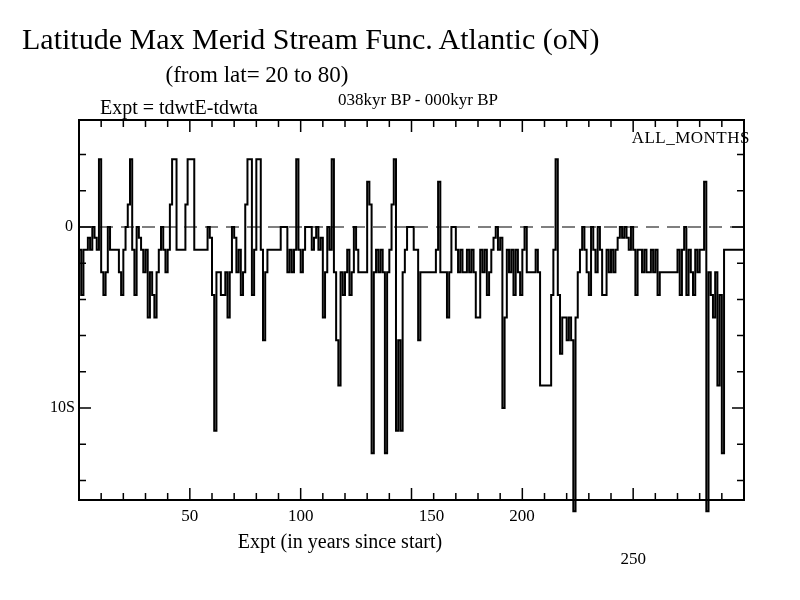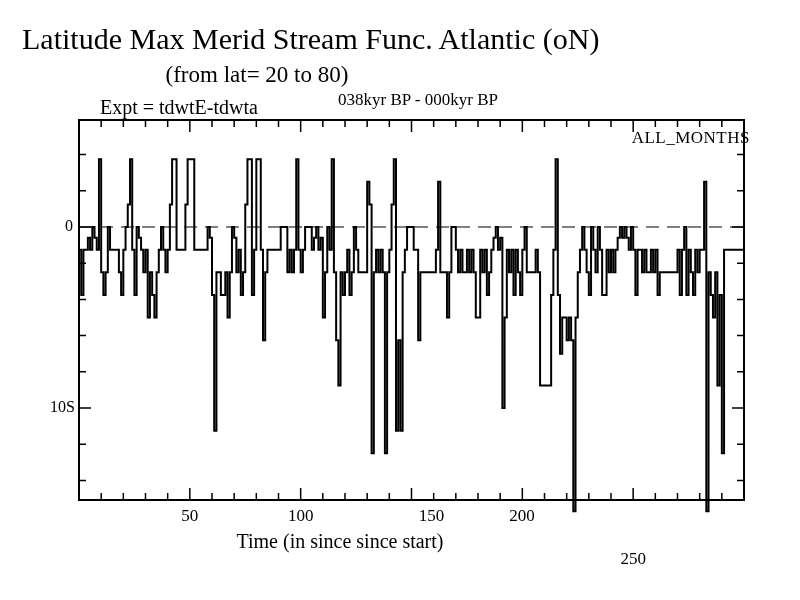--- a/index.html
+++ b/index.html
@@ -28,19 +28,19 @@
 <div class="abs ylab0">0</div>
 <div class="abs ylab10">10S</div>
 
 <svg id="plot-svg" width="800" height="600">
     <rect x="79" y="120" width="665" height="380" fill="none" stroke="#000" stroke-width="2"></rect>
     <path d="M101.16666666666667,500V493M101.16666666666667,120V127M123.33333333333334,500V493M123.33333333333334,120V127M145.5,500V493M145.5,120V127M167.66666666666669,500V493M167.66666666666669,120V127M189.83333333333331,500V488M189.83333333333331,120V132M212,500V493M212,120V127M234.16666666666666,500V493M234.16666666666666,120V127M256.33333333333337,500V493M256.33333333333337,120V127M278.5,500V493M278.5,120V127M300.66666666666663,500V488M300.66666666666663,120V132M322.83333333333337,500V493M322.83333333333337,120V127M345,500V493M345,120V127M367.1666666666667,500V493M367.1666666666667,120V127M389.3333333333333,500V493M389.3333333333333,120V127M411.5,500V488M411.5,120V132M433.6666666666667,500V493M433.6666666666667,120V127M455.8333333333333,500V493M455.8333333333333,120V127M478,500V493M478,120V127M500.1666666666667,500V493M500.1666666666667,120V127M522.3333333333333,500V488M522.3333333333333,120V132M544.5,500V493M544.5,120V127M566.6666666666667,500V493M566.6666666666667,120V127M588.8333333333333,500V493M588.8333333333333,120V127M611,500V493M611,120V127M633.1666666666666,500V488M633.1666666666666,120V132M655.3333333333334,500V493M655.3333333333334,120V127M677.5,500V493M677.5,120V127M699.6666666666666,500V493M699.6666666666666,120V127M721.8333333333334,500V493M721.8333333333334,120V127M79,154.6H86M744,154.6H737M79,190.8H86M744,190.8H737M79,227H91M744,227H732M79,263.2H86M744,263.2H737M79,299.4H86M744,299.4H737M79,335.6H86M744,335.6H737M79,371.8H86M744,371.8H737M79,408H91M744,408H732M79,444.20000000000005H86M744,444.20000000000005H737M79,480.40000000000003H86M744,480.40000000000003H737" stroke="#000" stroke-width="1.5" fill="none"></path>
     <line x1="79" y1="227" x2="744" y2="227" stroke="#000" stroke-width="1.2" stroke-dasharray="13 8"></line>
     <path d="M79,249.625H81.21666666666667V294.875H83.43333333333334V249.625H85.65V249.625H87.86666666666667V237.86H90.08333333333333V249.625H92.3V227H94.51666666666667V237.86H96.73333333333333V249.625H98.95V159.125H101.16666666666667V272.25H103.38333333333333V294.875H105.6V272.25H107.81666666666666V227H110.03333333333333V249.625H112.25V249.625H114.46666666666667V249.625H116.68333333333334V249.625H118.9V272.25H121.11666666666667V294.875H123.33333333333334V249.625H125.55V227H127.76666666666667V204.375H129.98333333333335V159.125H132.2V249.625H134.41666666666666V294.875H136.63333333333333V227H138.85V237.86H141.06666666666666V249.625H143.28333333333333V272.25H145.5V249.625H147.71666666666667V317.5H149.93333333333334V272.25H152.15V294.875H154.36666666666667V317.5H156.58333333333331V272.25H158.8V249.625H161.01666666666665V227H163.23333333333335V249.625H165.45V272.25H167.66666666666669V249.625H169.88333333333333V204.375H172.1V159.125H174.31666666666666V159.125H176.53333333333333V249.625H178.75V249.625H180.96666666666667V249.625H183.18333333333334V249.625H185.4V204.375H187.61666666666667V159.125H189.83333333333331V159.125H192.05V159.125H194.26666666666665V249.625H196.48333333333335V249.625H198.7V249.625H200.91666666666669V249.625H203.13333333333333V249.625H205.35V249.625H207.56666666666666V227H209.78333333333333V237.86H212V294.875H214.21666666666667V430.625H216.43333333333334V272.25H218.65V272.25H220.86666666666667V294.875H223.08333333333334V294.875H225.3V272.25H227.51666666666668V317.5H229.73333333333332V272.25H231.95V227H234.16666666666666V237.86H236.38333333333333V272.25H238.6V249.625H240.81666666666666V294.875H243.03333333333333V272.25H245.25V204.375H247.46666666666667V159.125H249.68333333333334V159.125H251.9V294.875H254.11666666666667V249.625H256.33333333333337V159.125H258.55V159.125H260.76666666666665V249.625H262.98333333333335V340.125H265.2V272.25H267.41666666666663V249.625H269.6333333333333V249.625H271.85V249.625H274.06666666666666V249.625H276.2833333333333V249.625H278.5V249.625H280.7166666666667V227H282.93333333333334V227H285.15V227H287.3666666666667V272.25H289.58333333333337V249.625H291.8V272.25H294.01666666666665V249.625H296.23333333333335V159.125H298.45V249.625H300.66666666666663V272.25H302.8833333333333V249.625H305.1V227H307.31666666666666V227H309.5333333333333V227H311.75V249.625H313.9666666666667V237.86H316.18333333333334V227H318.4V249.625H320.6166666666667V237.86H322.83333333333337V317.5H325.05V272.25H327.26666666666665V227H329.48333333333335V249.625H331.7V159.125H333.91666666666663V272.25H336.1333333333333V340.125H338.35V385.375H340.56666666666666V272.25H342.78333333333336V294.875H345V272.25H347.21666666666664V249.625H349.43333333333334V294.875H351.65V272.25H353.8666666666667V227H356.0833333333333V249.625H358.3V272.25H360.51666666666665V272.25H362.73333333333335V272.25H364.95V272.25H367.1666666666667V181.75H369.3833333333333V204.375H371.6V453.25H373.81666666666666V272.25H376.03333333333336V249.625H378.25V272.25H380.46666666666664V249.625H382.68333333333334V272.25H384.9V453.25H387.1166666666667V272.25H389.3333333333333V249.625H391.55V204.375H393.76666666666665V159.125H395.98333333333335V430.625H398.2V340.125H400.4166666666667V430.625H402.6333333333333V272.25H404.85V249.625H407.06666666666666V227H409.28333333333336V227H411.5V227H413.71666666666664V249.625H415.93333333333334V249.625H418.15V340.125H420.3666666666667V272.25H422.5833333333333V272.25H424.8V272.25H427.01666666666665V272.25H429.23333333333335V272.25H431.45V272.25H433.6666666666667V272.25H435.8833333333333V249.625H438.1V181.75H440.31666666666666V272.25H442.53333333333336V272.25H444.75V272.25H446.96666666666664V317.5H449.18333333333334V272.25H451.4V227H453.6166666666667V227H455.8333333333333V249.625H458.05V272.25H460.26666666666665V249.625H462.48333333333335V272.25H464.7V272.25H466.9166666666667V249.625H469.1333333333333V272.25H471.35V249.625H473.56666666666666V272.25H475.78333333333336V317.5H478V317.5H480.21666666666664V249.625H482.43333333333334V272.25H484.65V249.625H486.8666666666667V294.875H489.0833333333333V272.25H491.3V249.625H493.51666666666665V237.86H495.73333333333335V227H497.95V249.625H500.1666666666667V237.86H502.3833333333333V408H504.6V317.5H506.81666666666666V249.625H509.03333333333336V272.25H511.25V249.625H513.4666666666667V294.875H515.6833333333334V249.625H517.9V272.25H520.1166666666667V294.875H522.3333333333333V249.625H524.55V227H526.7666666666667V272.25H528.9833333333333V272.25H531.2V272.25H533.4166666666667V272.25H535.6333333333333V249.625H537.85V272.25H540.0666666666666V385.375H542.2833333333333V385.375H544.5V385.375H546.7166666666667V385.375H548.9333333333334V385.375H551.15V294.875H553.3666666666667V249.625H555.5833333333333V159.125H557.8V294.875H560.0166666666667V353.70000000000005H562.2333333333333V317.5H564.45V317.5H566.6666666666667V340.125H568.8833333333333V317.5H571.1V340.125H573.3166666666666V511.17H575.5333333333333V317.5H577.75V272.25H579.9666666666667V249.625H582.1833333333334V227H584.4V249.625H586.6166666666667V272.25H588.8333333333333V294.875H591.05V227H593.2666666666667V249.625H595.4833333333333V272.25H597.7V227H599.9166666666666V249.625H602.1333333333333V294.875H604.35V294.875H606.5666666666667V249.625H608.7833333333333V272.25H611V249.625H613.2166666666667V272.25H615.4333333333333V249.625H617.65V237.86H619.8666666666667V227H622.0833333333334V237.86H624.3V227H626.5166666666667V237.86H628.7333333333333V249.625H630.95V227H633.1666666666666V249.625H635.3833333333333V294.875H637.6V249.625H639.8166666666667V249.625H642.0333333333333V272.25H644.25V249.625H646.4666666666667V272.25H648.6833333333333V272.25H650.9V249.625H653.1166666666667V272.25H655.3333333333334V249.625H657.55V294.875H659.7666666666667V272.25H661.9833333333333V272.25H664.2V272.25H666.4166666666666V272.25H668.6333333333333V272.25H670.85V272.25H673.0666666666667V272.25H675.2833333333333V272.25H677.5V249.625H679.7166666666667V294.875H681.9333333333333V249.625H684.15V227H686.3666666666667V294.875H688.5833333333334V249.625H690.8V272.25H693.0166666666667V294.875H695.2333333333333V249.625H697.45V272.25H699.6666666666666V249.625H701.8833333333333V249.625H704.1V181.75H706.3166666666667V511.17H708.5333333333333V272.25H710.75V294.875H712.9666666666667V317.5H715.1833333333333V272.25H717.4V385.375H719.6166666666667V294.875H721.8333333333334V453.25H724.05V249.625H726.2666666666667V249.625H728.4833333333333V249.625H730.7V249.625H732.9166666666666V249.625H735.1333333333333V249.625H737.35V249.625H739.5666666666667V249.625H741.7833333333333V249.625H744V294.875H744" fill="none" stroke="#000000" stroke-width="2" stroke-linejoin="miter"></path>
   </svg>
 
-<div class="abs xlabel">Time (in since since start)</div>
+<div class="abs xlabel">Expt (in years since start)</div>
 
 <div class="xtick" style="left: 189.833px;">50</div>
 <div class="xtick" style="left: 300.667px;">100</div>
 <div class="xtick" style="left: 411.5px; margin-left: 20px;">150</div>
 <div class="xtick" style="left: 522px;">200</div>
 <div class="xtick" style="left: 633.167px; margin-top: 43px;">250</div>
 
 </body></html>

